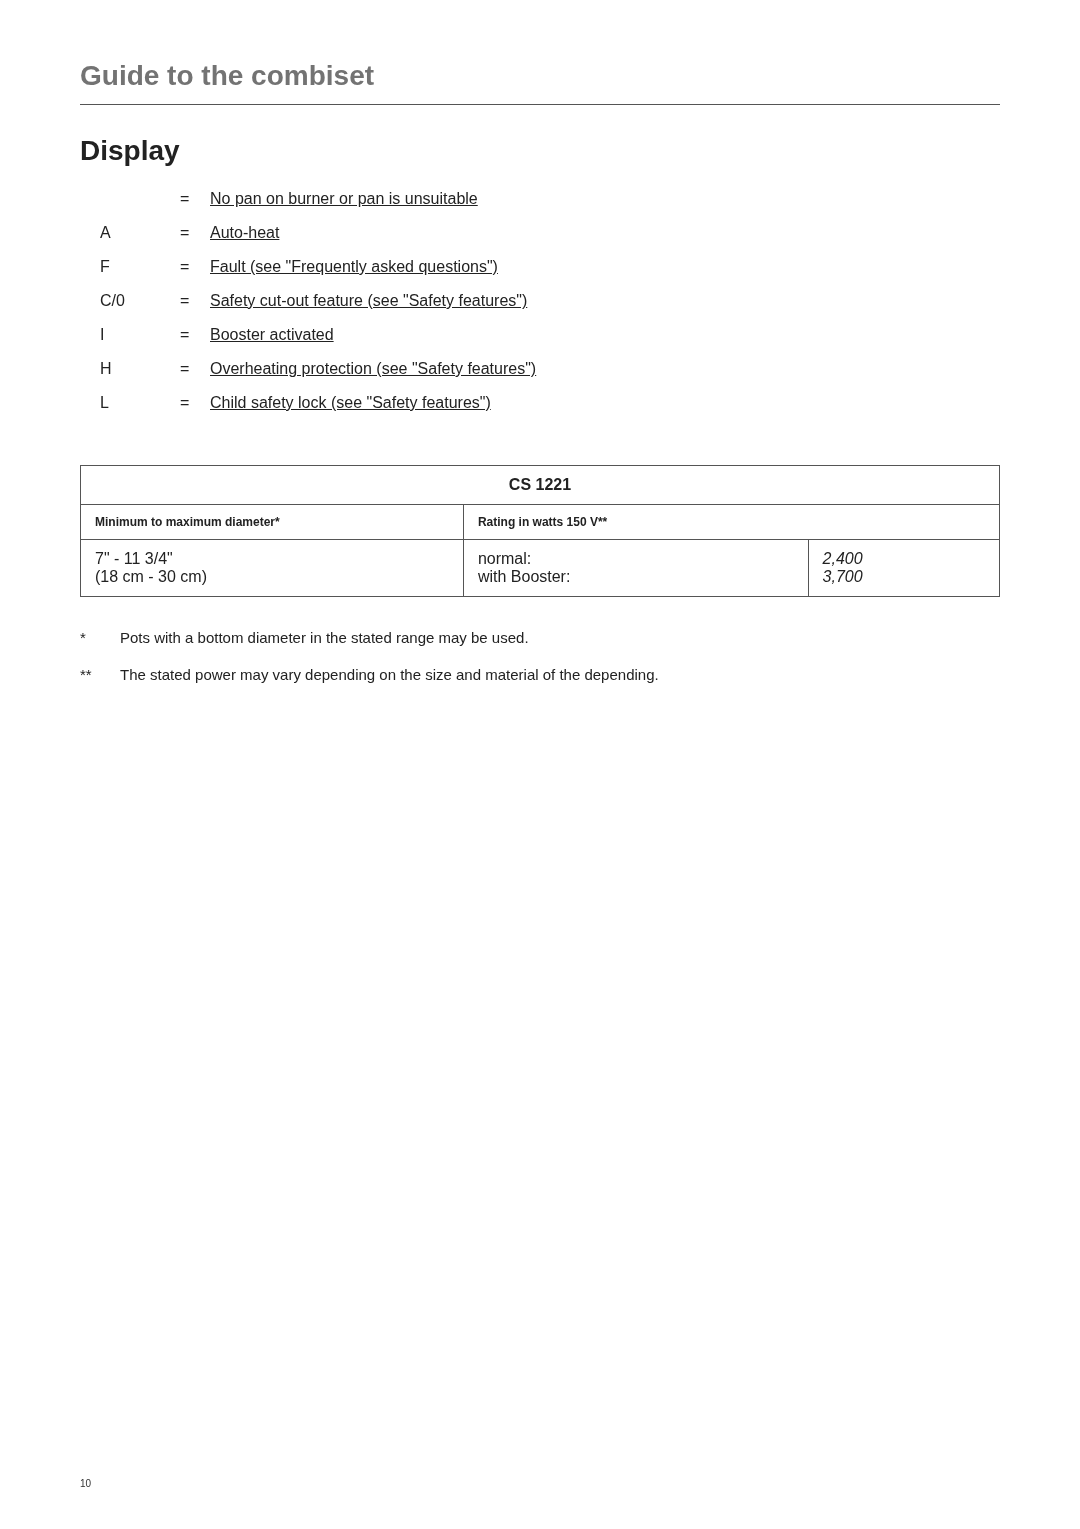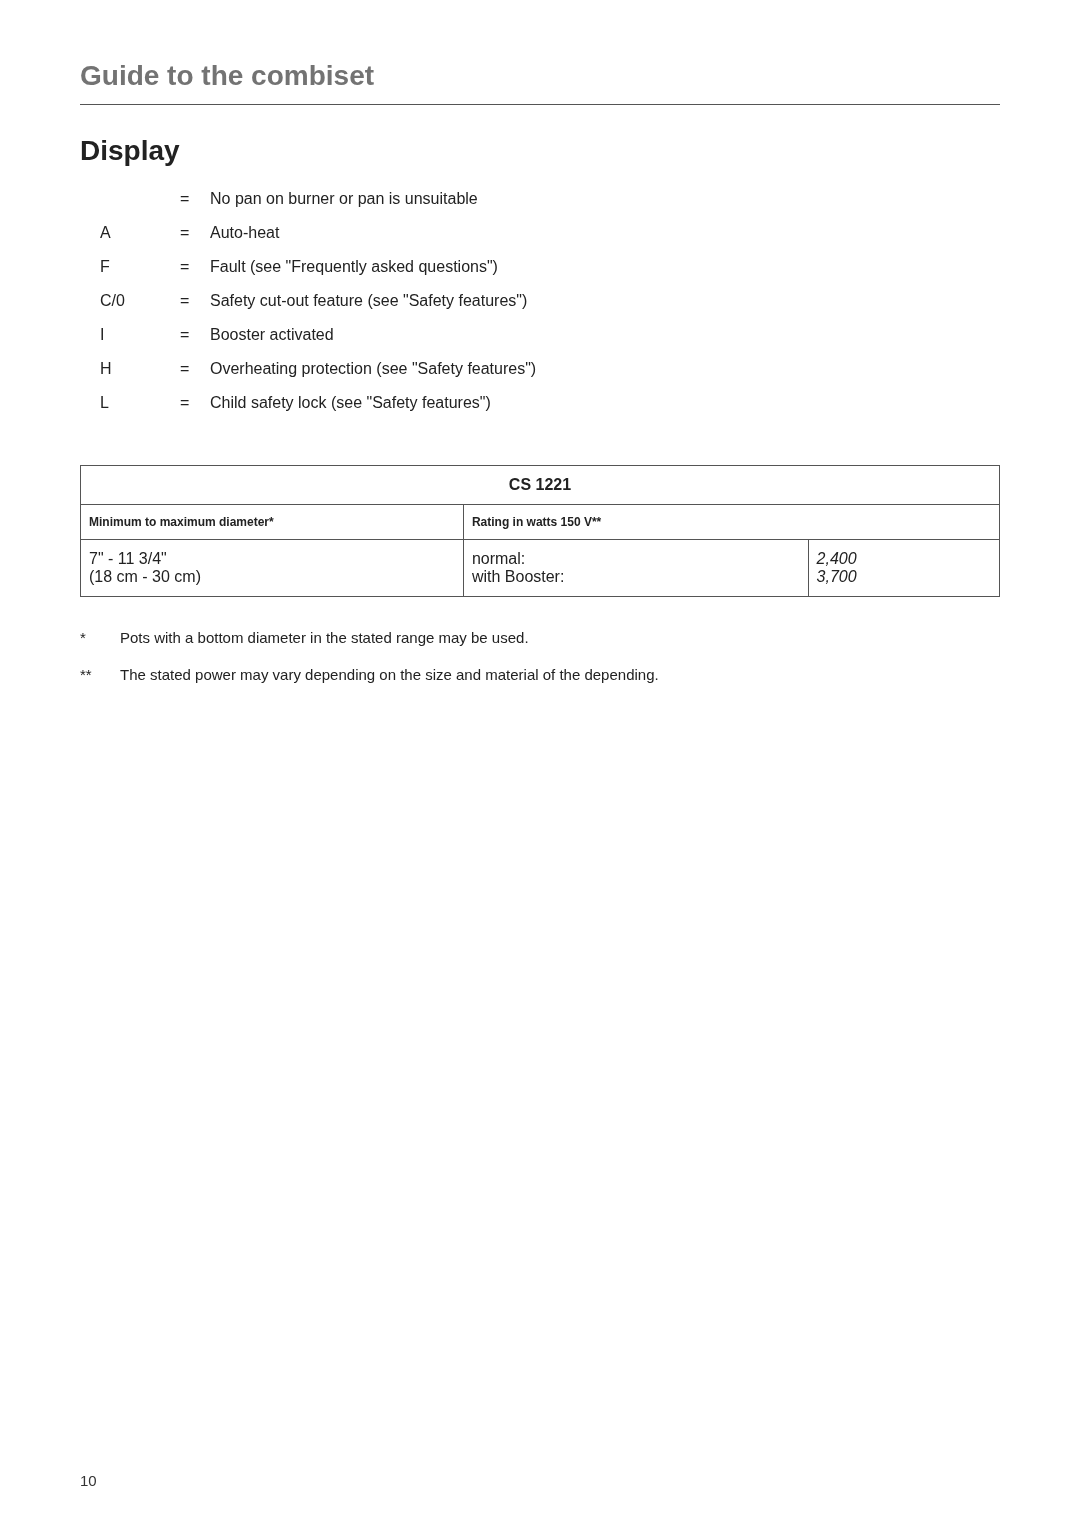--- a/index.html
+++ b/index.html
@@ -57,37 +57,38 @@
       color: #222;
     }
 
     .display-list li .eq {
       min-width: 30px;
       color: #222;
     }
 
     .display-list li .value {
       flex: 1;
+      text-decoration: underline;
     }
 
     .burner-data-section {
       margin-bottom: 40px;
     }
 
     .burner-table {
       width: 100%;
       border-collapse: collapse;
       border: 1px solid #555;
       margin-bottom: 30px;
     }
 
     .burner-table th,
     .burner-table td {
       border: 1px solid #555;
-      padding: 10px 8px;
+      padding: 10px 14px;
       text-align: left;
       vertical-align: top;
     }
 
     .table-header-main {
       text-align: center !important;
       font-weight: bold;
       font-size: 16px;
       border-bottom: 1px solid #555;
       background: #ffffff;
@@ -131,21 +132,21 @@
     }
 
     .footnote .text {
       flex: 1;
     }
 
     .page-number {
       position: fixed;
       bottom: 40px;
       left: 80px;
-      font-size: 15px;
+      font-size: 10px;
       color: #333;
     }
   </style>
 </head>
 <body>
 
 <h1 class="page-title">Guide to the combiset</h1>
 <hr class="divider">
 
 <section>

